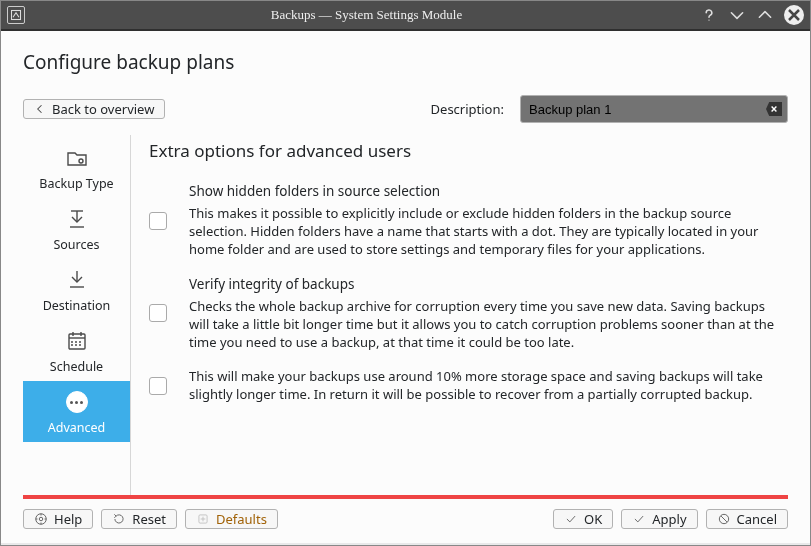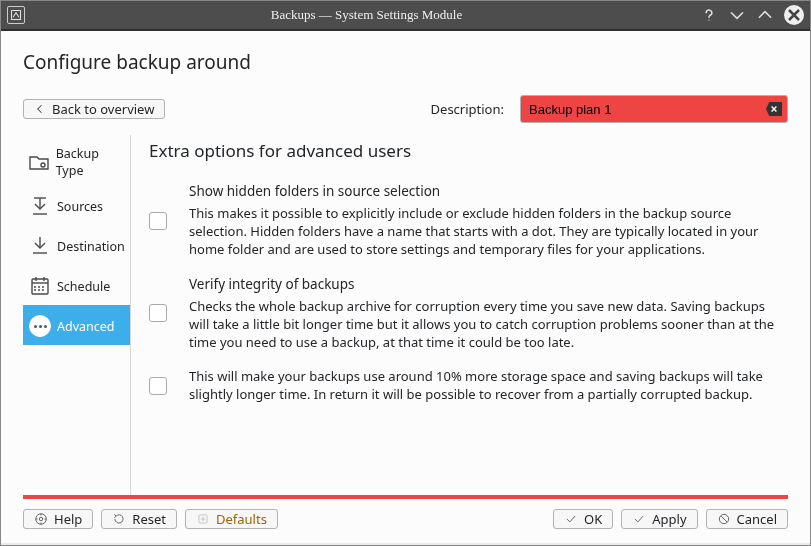--- a/index.html
+++ b/index.html
@@ -86,21 +86,21 @@
     font-size: 13px;
     cursor: pointer;
     white-space: nowrap;
   }
   .btn.disabled { color:#a16207; cursor:default; }
   .spacer { flex:1; }
   .desc-label { font-size:13px; }
   .desc-input {
     height: 28px;
     border: 1px solid #b2b2b2;
-    background: #ef4444;
+    background: #737373;
     border-radius: 3px;
     padding: 2px 28px 2px 8px;
     width: 268px;
     font-size: 13px;
   }
   .desc-wrap { position:relative; }
   .desc-clear {
     position:absolute; right:6px; top:50%; transform:translateY(-50%);
     width:16px; height:14px;
     background:#333;
@@ -117,21 +117,21 @@
   }
   .sidebar {
     width: 108px;
     border-right: 1px solid #d7d7d7;
     display:flex;
     flex-direction:column;
     padding-top: 2px;
   }
   .side-item {
     display:flex;
-    flex-direction:row;
+    flex-direction:column;
     align-items:center;
     gap:4px;
     padding: 8px 4px 6px 4px;
     font-size: 12.5px;
     cursor:pointer;
   }
   .side-item .ic {
     width: 26px; height: 26px;
     display:flex;align-items:center;justify-content:center;
   }
@@ -217,21 +217,21 @@
     </div>
     <div class="tb-btn tb-close">
       <svg viewBox="0 0 16 16">
           <path d="M4 4 L12 12 M12 4 L4 12"></path>
         </svg>
     </div>
   </div>
 </div>
 
 <div class="window-body">
-  <div class="page-title">Configure backup around</div>
+  <div class="page-title">Configure backup plans</div>
 
   <div class="topbar">
     <div class="btn">
       <svg width="12" height="12" viewBox="0 0 16 16">
           <path d="M10 3 L5 8 L10 13"></path>
         </svg>
       <span>Back to overview</span>
     </div>
     <div class="spacer"></div>
     <span class="desc-label">Description:</span>

